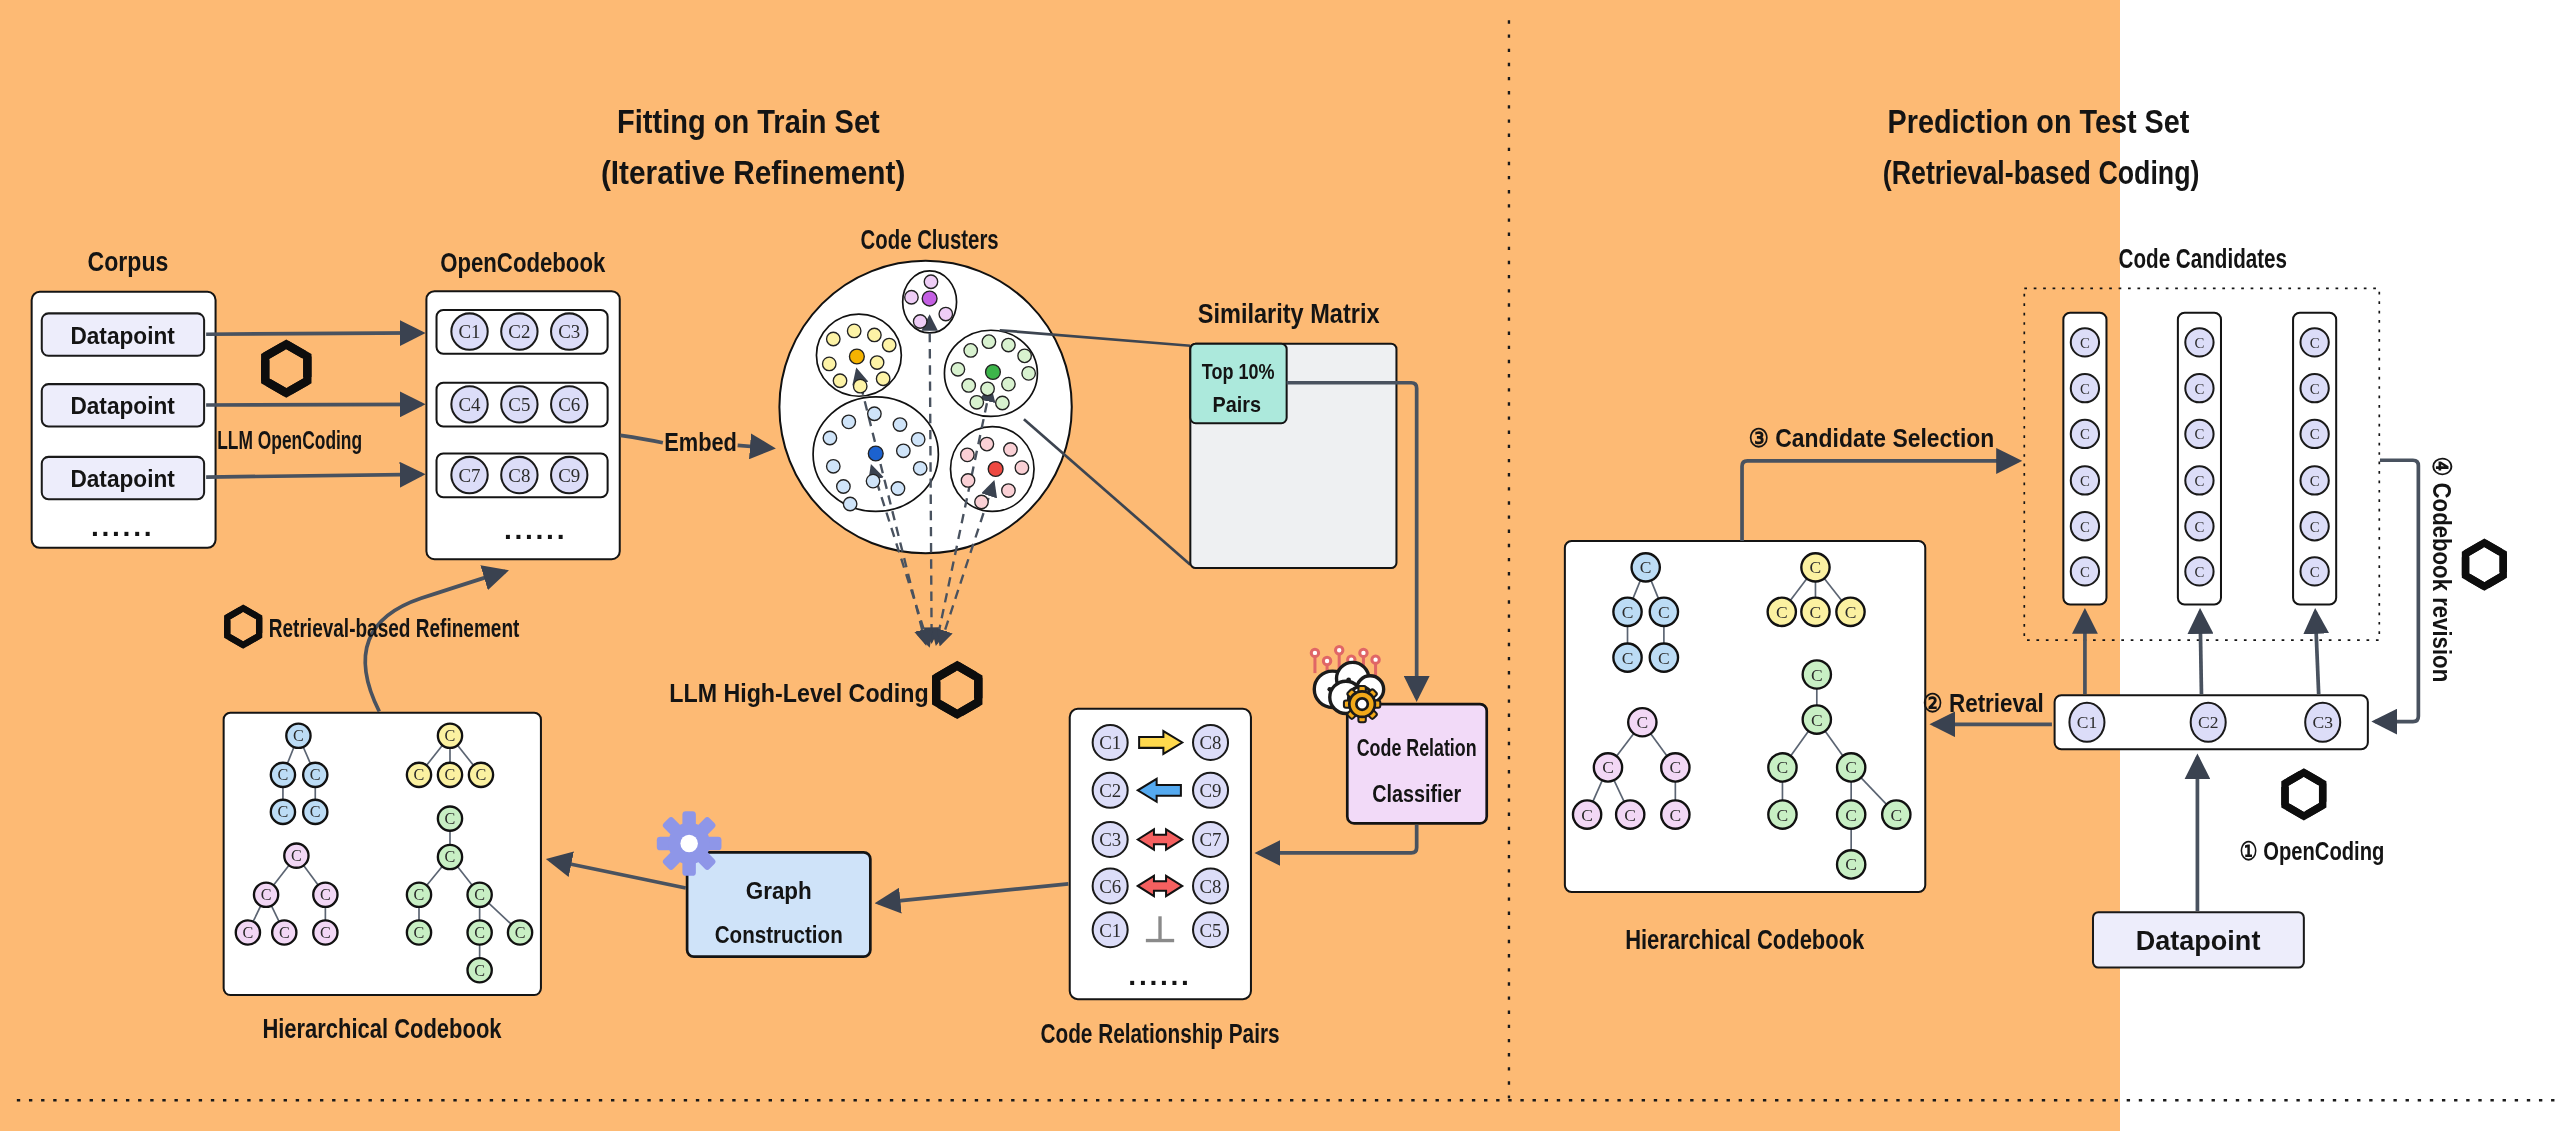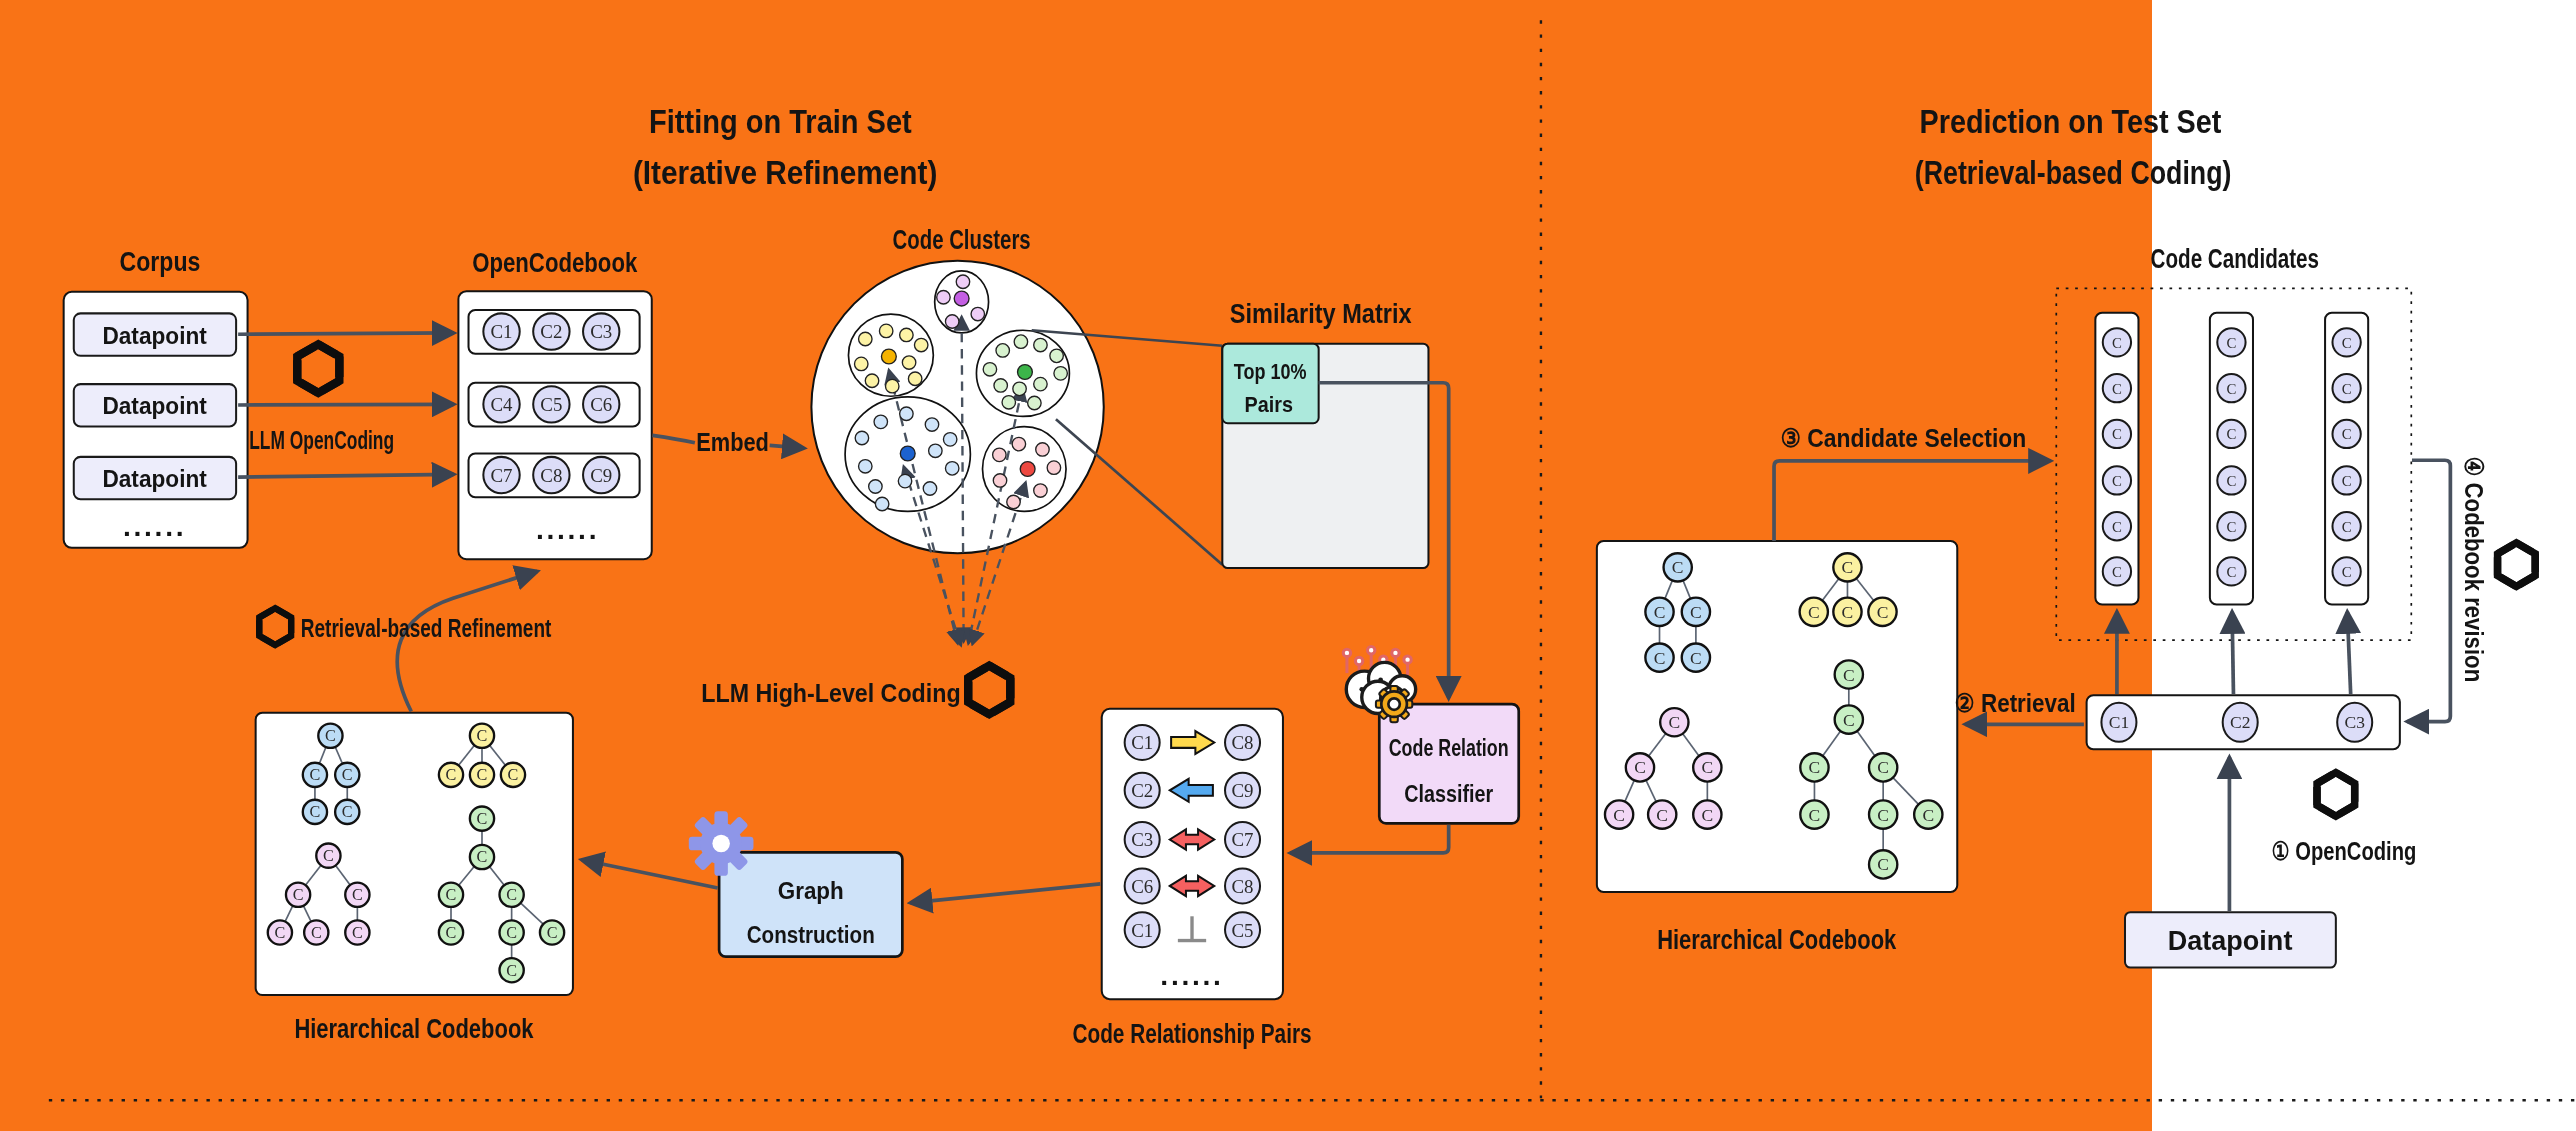--- a/index.html
+++ b/index.html
@@ -1,16 +1,16 @@
 <!DOCTYPE html>
 <html style="font-size:10.8px"><head>
 <meta charset="utf-8">
 <style>
   html,body{margin:0;padding:0;background:#ffffff;}
-  .stage{width:2120px;height:1132px;position:relative;background:#f97316;padding-left:32px;}
+  .stage{width:2120px;height:1132px;position:relative;background:#fdba74;}
   svg{display:block;}
   text{font-family:"Liberation Sans",sans-serif;fill:#141414;text-anchor:middle;}
   .lbl{font-weight:600;}
   .title{font-size:48px;font-weight:600;}
   .serif{font-family:"Liberation Serif",serif;fill:#2b2b2b;font-weight:400;}
   .f22{font-size:22px;} .f24{font-size:24px;} .f26{font-size:26px;} .f28{font-size:28px;}
   .dots{font-weight:700;font-size:42px;letter-spacing:4px;}
   .box{fill:#ffffff;stroke:#141414;stroke-width:3;}
   .lav{fill:#ededfb;stroke:#1a1a1a;stroke-width:3;}
   .lavc{fill:#dcddf8;stroke:#1a1a1a;stroke-width:3;}

